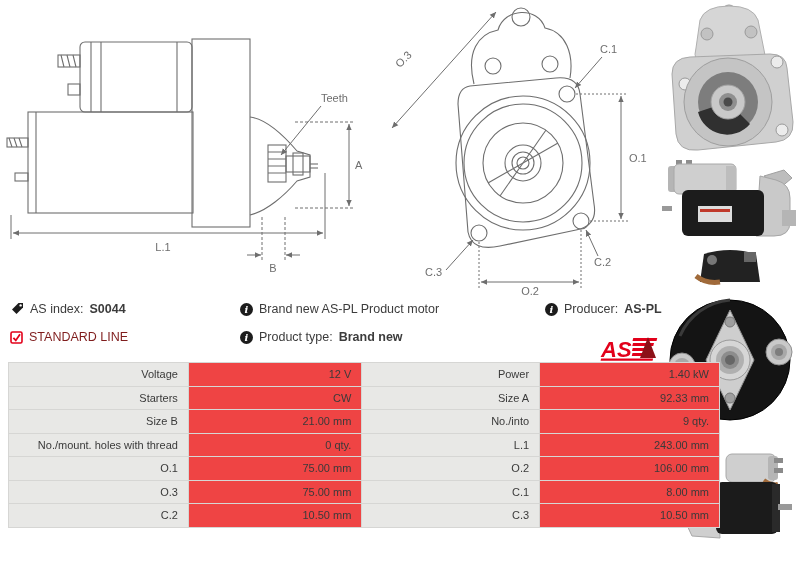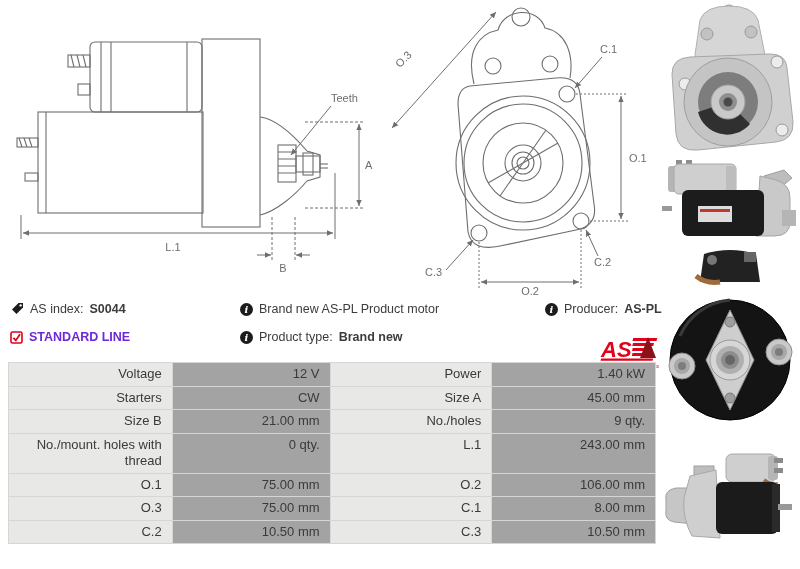--- a/index.html
+++ b/index.html
@@ -3,58 +3,58 @@
 <meta charset="utf-8">
 <style>
   html,body{margin:0;padding:0;}
   body{
     width:800px;height:569px;position:relative;overflow:hidden;
     background:#ffffff;font-family:"Liberation Sans",sans-serif;color:#3a3a3a;
   }
   
   .drawing{position:absolute;}
   .drawing svg{display:block;}
-  #side-view{left:15px;top:5px;}
+  #side-view{left:5px;top:5px;}
   #front-view{left:370px;top:0px;}
 
   
   .photo-rail{position:absolute;right:0;top:0;width:140px;height:569px;}
   .photo{position:absolute;left:0;width:140px;cursor:pointer;}
   .photo svg{display:block;width:100%;height:100%;}
   #photo-front{top:2px;height:154px;}
   #photo-side1{top:158px;height:88px;}
   #photo-back{top:248px;height:196px;}
   #photo-side2{top:448px;height:104px;}
 
   
   .info-col{position:absolute;top:301px;font-size:12.5px;color:#3c3c3c;text-align:right;}
   #info-col-index{left:10px;}
   #info-col-desc{left:240px;}
   #info-col-producer{left:545px;}
   .info-line{display:flex;align-items:center;gap:6px;height:16px;margin-bottom:12px;white-space:nowrap;}
   .info-line b{font-weight:bold;}
-  .red-line{color:#6d28d9;font-weight:bold;}
+  .red-line{color:#7f1d1d;font-weight:normal;}
   .info-ico{
     width:13px;height:13px;border-radius:50%;background:#1c1c1c;color:#fff;
     display:inline-flex;align-items:center;justify-content:center;flex:0 0 13px;
     font-family:"DejaVu Serif",serif;font-style:italic;font-weight:bold;font-size:10px;line-height:13px;
   }
   #as-logo{position:absolute;left:594px;top:335px;width:68px;height:36px;}
 
   
   table.spec{
-    position:absolute;left:8px;top:362px;width:648px;
-    border-collapse:collapse;font-size:13px;color:#3a3a3a;table-layout:fixed;
+    position:absolute;left:8px;top:362px;width:712px;
+    border-collapse:collapse;font-size:11px;color:#3a3a3a;table-layout:fixed;
   }
   table.spec td{
     border:1px solid #d6d6d4;padding:3px 10px;text-align:right;
     vertical-align:top;line-height:16.5px;
   }
   table.spec td.lbl{background:#e8e8e6;}
-  table.spec td.val{background:#a3a3a3;}
+  table.spec td.val{background:#ef4444;}
 </style>
 </head>
 <body>
 
 <div class="drawing" id="side-view">
   <svg width="360" height="285" viewBox="0 0 360 285">
     <defs>
       <marker id="aS" viewBox="0 0 10 10" refX="9" refY="5" markerWidth="7" markerHeight="7" orient="auto-start-reverse">
         <path d="M0 1 L9 5 L0 9 z" fill="#6e6e6e"></path>
       </marker>
@@ -316,26 +316,26 @@
     <tr>
       <td class="lbl">Voltage</td>
       <td class="val">12 V</td>
       <td class="lbl">Power</td>
       <td class="val">1.40 kW</td>
     </tr>
     <tr>
       <td class="lbl">Starters</td>
       <td class="val">CW</td>
       <td class="lbl">Size A</td>
-      <td class="val">45.00 mm</td>
+      <td class="val">92.33 mm</td>
     </tr>
     <tr>
       <td class="lbl">Size B</td>
       <td class="val">21.00 mm</td>
-      <td class="lbl">No./holes</td>
+      <td class="lbl">No./into</td>
       <td class="val">9 qty.</td>
     </tr>
     <tr>
       <td class="lbl">No./mount. holes with thread</td>
       <td class="val">0 qty.</td>
       <td class="lbl">L.1</td>
       <td class="val">243.00 mm</td>
     </tr>
     <tr>
       <td class="lbl">O.1</td>

